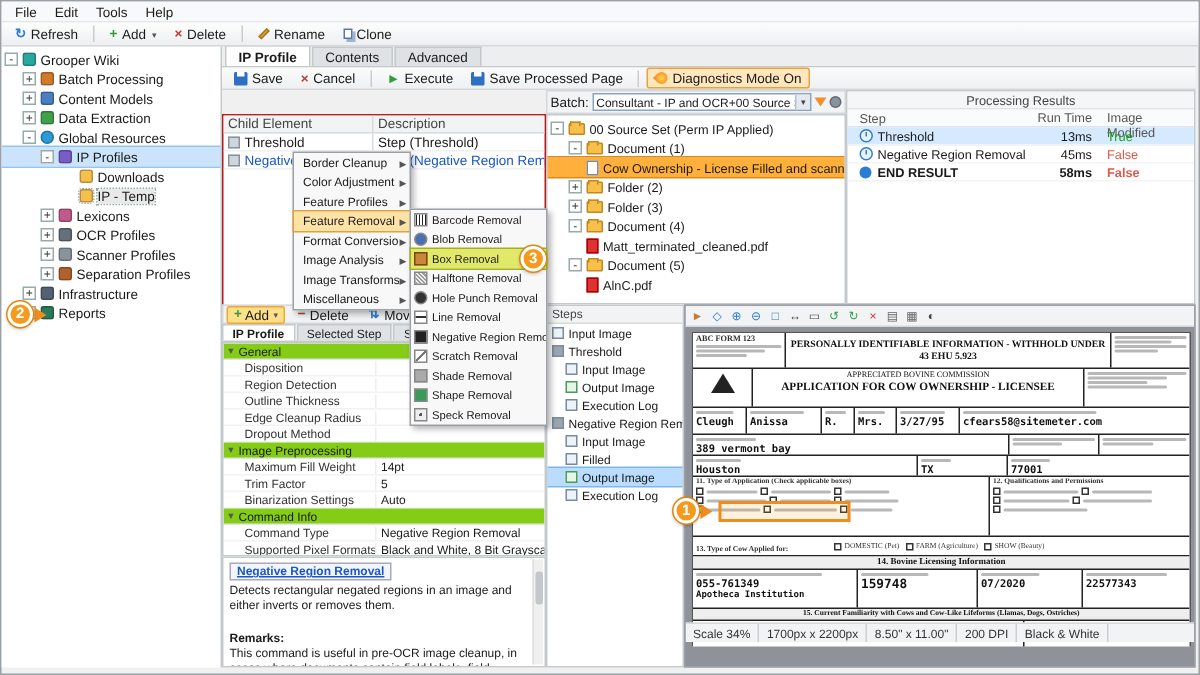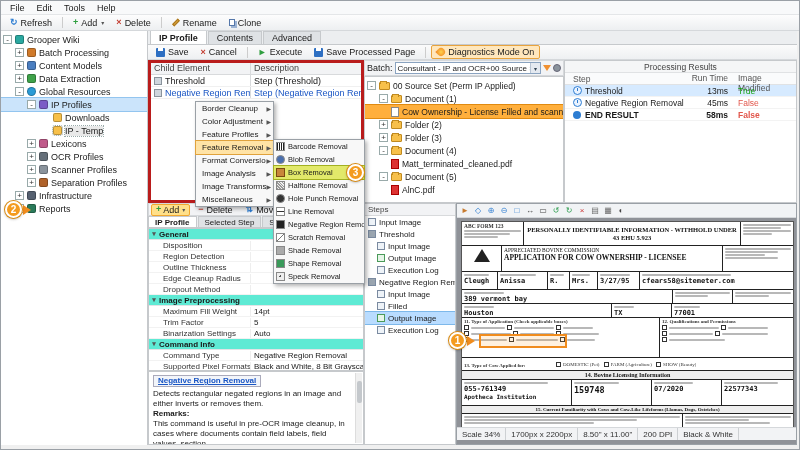--- a/index.html
+++ b/index.html
@@ -26,37 +26,37 @@
 .sel-grey{background:#e9e9e9;outline:1px dotted #9aa}
 
 #tabs{position:absolute;left:147px;top:30px;right:2px;height:14px;background:#eceef0;border-bottom:1px solid #c6c9cc;display:flex;align-items:flex-end;padding-left:2px}
 .tab{padding:1px 8px;border:1px solid #c6c9cc;border-bottom:none;background:#dfe2e5;margin-right:1px;height:13px;display:flex;align-items:center}
 .tab.active{background:#fff;font-weight:bold;height:14px}
 #etb{position:absolute;left:147px;top:44px;right:2px;height:15px;background:linear-gradient(#fbfbfb,#eef0f2);border-bottom:1px solid #d5d8db;display:flex;align-items:center;padding-left:3px;gap:2px}
 .fd{width:9px;height:9px;background:#2d6fc2;border-radius:1px;position:relative;flex:none}
 .fd::after{content:"";position:absolute;left:2px;top:0;width:5px;height:3px;background:#fff}
 .diag-on{background:#ffe7bd;border:1px solid #e8a33d;border-radius:2px}
 .flame{width:8px;height:8px;border-radius:50% 50% 50% 0;background:radial-gradient(#ffd24d,#f08020);transform:rotate(45deg);flex:none}
-#cgrid{position:absolute;left:147px;top:59px;width:216px;height:143px;background:#fff;border:3px solid #b91c1c;overflow:hidden}
+#cgrid{position:absolute;left:147px;top:75px;width:216px;height:143px;background:#fff;border:1px solid #b91c1c;overflow:hidden}
 .ghead{display:flex;height:12px;background:#f2f3f5;border-bottom:1px solid #d8dadc;color:#444}
 .ghead span{padding:0 3px;overflow:hidden;white-space:nowrap}
 .gc1{width:100px;border-right:1px solid #d8dadc;flex:none}
 .gc2{flex:1}
 .grow{display:flex;height:12px;align-items:center;border-bottom:1px solid #f0f0f0}
 .grow .cell{padding:0 3px;overflow:hidden;white-space:nowrap;display:flex;align-items:center;height:100%}
 .stp{width:8px;height:8px;background:#cfd6dd;border:1px solid #8a939c;margin-right:3px;flex:none}
 .blue-text{color:#1a56c4}
 #addbar{position:absolute;left:147px;top:202px;width:216px;height:13px;background:#f2f3f5;border:1px solid #d5d8db;display:flex;align-items:center;padding-left:2px;gap:3px}
 .addhl{background:#ffe08a;border:1px solid #f0a830;border-radius:2px;padding:0 4px;display:flex;align-items:center;gap:2px}
 #ptabs{position:absolute;left:147px;top:215px;width:216px;height:12px;background:#eceef0;border-bottom:1px solid #c6c9cc;display:flex;align-items:flex-end;overflow:hidden}
 .ptab{padding:0 6px;border:1px solid #c6c9cc;border-bottom:none;background:#dfe2e5;margin-right:1px;height:11px;display:flex;align-items:center;font-size:8px}
 .ptab.active{background:#fff;font-weight:bold}
 #props{position:absolute;left:147px;top:227px;width:216px;height:143px;background:#fff;border:1px solid #c6c9cc;overflow:hidden;font-size:8px}
 .prow{display:flex;height:11px;align-items:center;border-bottom:1px solid #f2f2f2}
-.prow.cat{background:#5eead4;font-weight:bold;border-bottom:1px solid #e2e4e6}
+.prow.cat{background:#84cc16;font-weight:normal;border-bottom:1px solid #e2e4e6}
 .ptri{width:10px;text-align:center;color:#555;font-size:7px;flex:none}
 .pk{width:102px;flex:none;padding-left:14px;overflow:hidden;white-space:nowrap;border-right:1px solid #eee;color:#333}
 .pv{flex:1;padding:0 3px;overflow:hidden;white-space:nowrap}
 #help{position:absolute;left:147px;top:370px;width:216px;bottom:4px;background:#fff;border:1px solid #c6c9cc;padding:3px 10px 3px 4px;font-size:8px;line-height:1.25;overflow:hidden}
 .help-title{display:inline-block;border:1px solid #aab;background:#f2f5fa;color:#1a56c4;font-weight:bold;padding:0 4px;margin-bottom:2px;text-decoration:underline}
 .hsb{position:absolute;right:1px;top:1px;bottom:1px;width:7px;background:#f0f0f0;border-left:1px solid #ddd}
 .hsb .thumb{position:absolute;left:1px;top:8px;width:5px;height:22px;background:#c4c8cc;border-radius:2px}
 
 #batchrow{position:absolute;left:363px;top:59px;width:200px;height:16px;background:#f2f3f5;border:1px solid #d5d8db;display:flex;align-items:center;padding:0 2px;gap:2px}
 .combo{flex:1;height:12px;background:#fff;border:1px solid #8aa3c0;display:flex;align-items:center;overflow:hidden}
@@ -90,21 +90,21 @@
 .clk::after{content:"";position:absolute;left:3px;top:1px;width:1px;height:3px;background:#2d7dd2}
 .enddot{width:8px;height:8px;border-radius:50%;background:#2d7dd2;margin-right:4px;flex:none}
 .v-true{color:#15a315}.v-false{color:#e2574c}
 .sel-row{background:#d6eaff}
 .bold{font-weight:bold}
 
 #viewer{position:absolute;left:455px;top:202px;right:2px;bottom:4px;border:1px solid #9aa0a6;background:#8f9298;overflow:hidden}
 #vtb{position:absolute;left:0;top:0;right:0;height:14px;background:#f1f3f5;border-bottom:1px solid #d5d8db;display:flex;align-items:center;padding-left:2px;gap:1px}
 .vic{width:12px;height:12px;display:flex;align-items:center;justify-content:center;border:1px solid transparent;border-radius:2px;font-size:8px}
 #vcanvas{position:absolute;left:0;top:14px;right:0;bottom:13px;overflow:hidden}
-#vstatus{position:absolute;left:0;bottom:4px;right:0;height:13px;background:#f2f3f5;border-top:1px solid #d5d8db;display:flex;align-items:center;font-size:8px;color:#333}
+#vstatus{position:absolute;left:0;bottom:16px;right:0;height:13px;background:#f2f3f5;border-top:1px solid #d5d8db;display:flex;align-items:center;font-size:8px;color:#333}
 .seg{padding:0 5px;border-right:1px solid #cdd0d3;height:100%;display:flex;align-items:center;white-space:nowrap}
 
 #page{position:absolute;left:4px;top:3px;width:333px;height:230px;background:#fff;border:1px solid #555;font-family:"Liberation Serif",serif;color:#111;overflow:hidden}
 .frow{display:flex;border-bottom:1px solid #222}
 .fcell{border-right:1px solid #222;padding:1px 2px;overflow:hidden}
 .fcell:last-child{border-right:none}
 .micro{height:2px;background:#b8b8b8;margin:1px 0;border-radius:1px}
 .micro.w60{width:60%}.micro.w80{width:80%}
 .hand{font-family:"DejaVu Sans Mono",monospace;font-weight:bold;font-size:7px;color:#111;white-space:nowrap}
 .flabel{font-size:5px;color:#333;white-space:nowrap;overflow:hidden}
@@ -375,21 +375,21 @@
     </div>
     <div class="prow">
       <span class="pk">Supported Pixel Formats</span>
       <span class="pv">Black and White, 8 Bit Grayscale, 24 Bit Color</span>
     </div>
   </div>
 
   <div id="help">
     <span class="help-title">Negative Region Removal</span>
     <div>Detects rectangular negated regions in an image and either inverts or removes them.</div>
-    <div class="bold" style="margin-top:0">Remarks:</div>
+    <div class="bold" style="margin-top:12px">Remarks:</div>
     <div>This command is useful in pre-OCR image cleanup, in cases where documents contain field labels, field values, section...</div>
     <div class="hsb">
         <div class="thumb"></div>
       </div>
   </div>
 
   <div id="batchrow">
     <span>Batch:</span>
     <span class="combo">
       <span class="val">Consultant - IP and OCR+00 Source Set (Perm IP Applied)</span>
@@ -555,21 +555,21 @@
               <div class="micro w80"></div>
               <div class="micro"></div>
               <div class="micro w60"></div>
           </div>
         </div>
 
         <div class="frow" style="height:26px">
           <div class="fcell" style="width:40px">
               <div class="logo"></div>
             </div>
-          <div class="fcell" style="flex:1;text-align:left">
+          <div class="fcell" style="flex:1;text-align:center">
             <div style="font-size:5.5px">APPRECIATED BOVINE COMMISSION</div>
             <div style="font-size:7.5px;font-weight:bold">APPLICATION FOR COW OWNERSHIP - LICENSEE</div>
           </div>
           <div class="fcell" style="width:70px">
             <div class="micro"></div>
               <div class="micro w80"></div>
               <div class="micro w60"></div>
               <div class="micro w80"></div>
           </div>
         </div>

